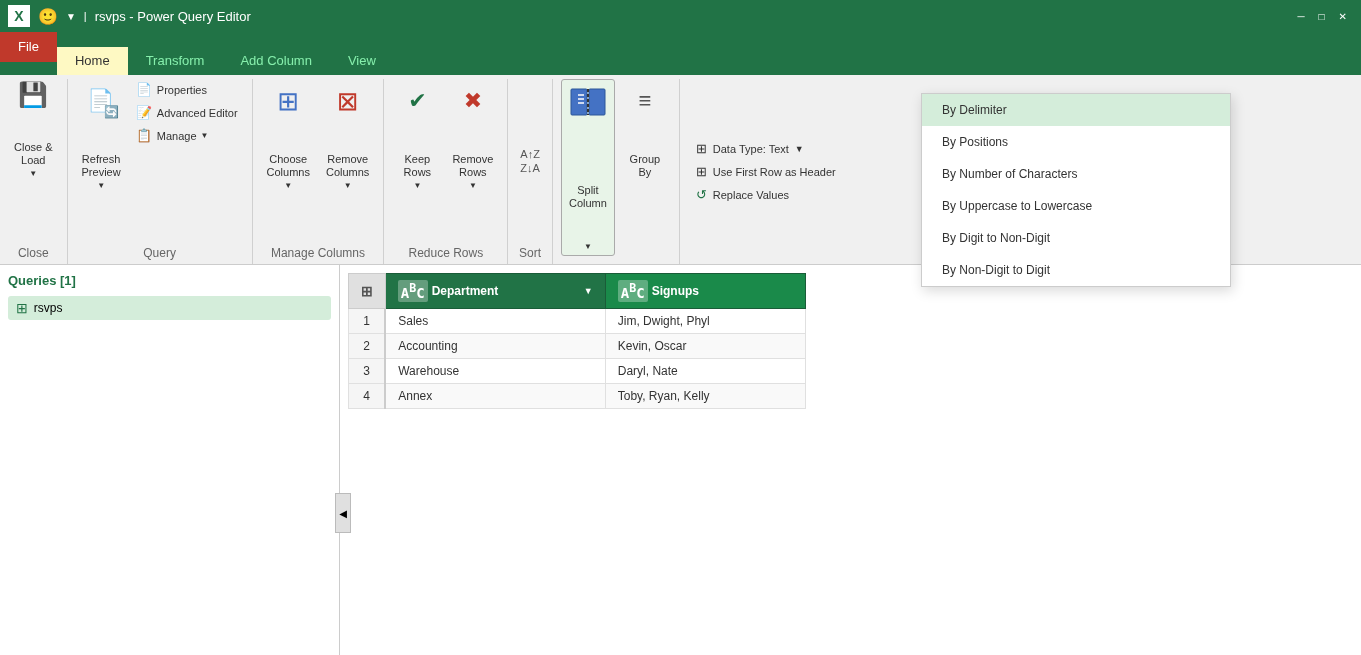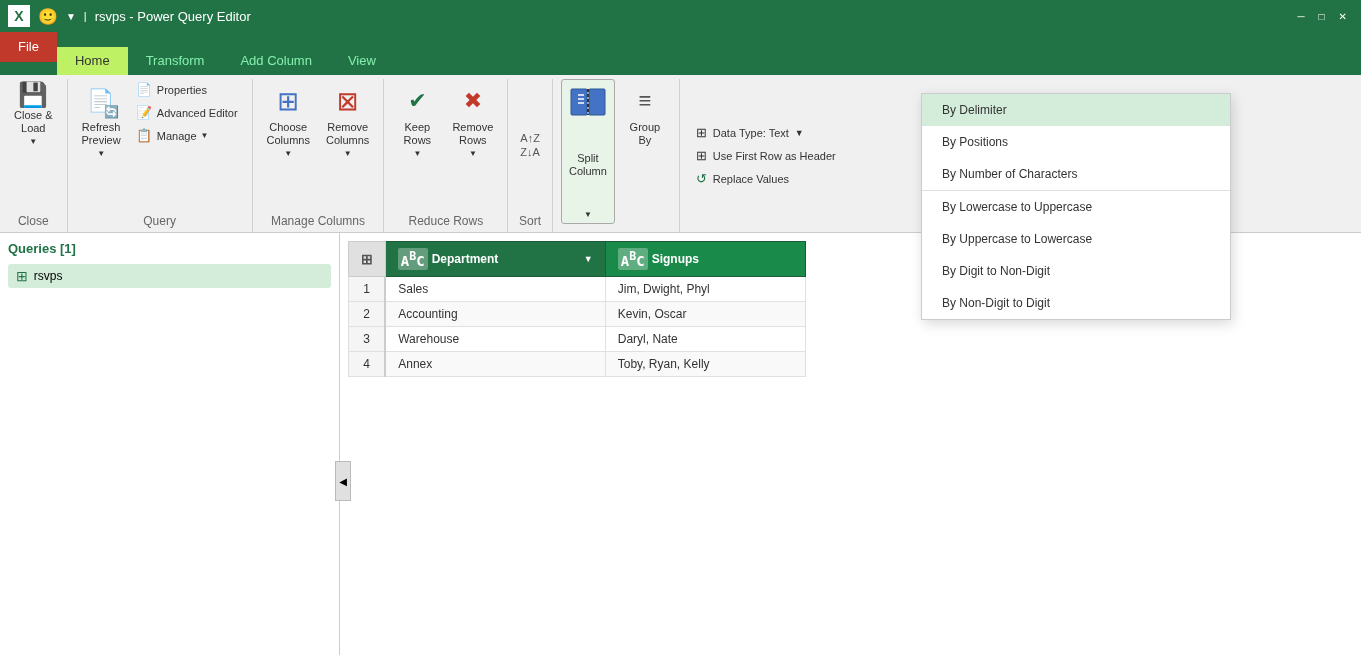--- a/index.html
+++ b/index.html
@@ -31,21 +31,21 @@
       align-items: flex-end;
       padding-left: 0;
     }
     .ribbon-tab {
       padding: 6px 18px 7px;
       cursor: pointer;
       font-size: 13px;
       color: #86efac;
     }
     .ribbon-tab.active {
-      background: #bef264;
+      background: #fef9c3;
       color: #333;
       font-size: 13px;
     }
     .ribbon-tab.file-tab {
       background: #c0392b;
       color: white;
       padding: 7px 18px 8px;
       margin-bottom: 13px;
     }
 
@@ -90,21 +90,21 @@
       padding: 4px 6px;
       cursor: pointer;
       border-radius: 3px;
       min-width: 50px;
       text-align: center;
       font-size: 11px;
       color: #333;
       gap: 2px;
     }
     .ribbon-btn-icon { font-size: 24px; line-height: 1; }
-    .ribbon-btn-label { font-size: 11px; line-height: 1.2; text-align: center; }
+    .ribbon-btn-label { font-size: 11px; line-height: 1.2; text-align: center; margin-top: 32px; }
 
     .ribbon-btn-small {
       display: flex;
       align-items: center;
       gap: 4px;
       padding: 3px 6px;
       cursor: pointer;
       border-radius: 3px;
       font-size: 11px;
       color: #333;
@@ -485,17 +485,16 @@
       </tbody>
     </table>
   </div>
 
 </div>
 
 <div class="dropdown-menu">
   <div class="dropdown-item highlighted">By Delimiter</div>
   <div class="dropdown-item">By Positions</div>
   <div class="dropdown-item">By Number of Characters</div>
-  <div class="dropdown-item separator-above">By Lowercase to Uppercase</div>
   <div class="dropdown-item">By Uppercase to Lowercase</div>
   <div class="dropdown-item">By Digit to Non-Digit</div>
   <div class="dropdown-item">By Non-Digit to Digit</div>
 </div>
 
 </body></html>

